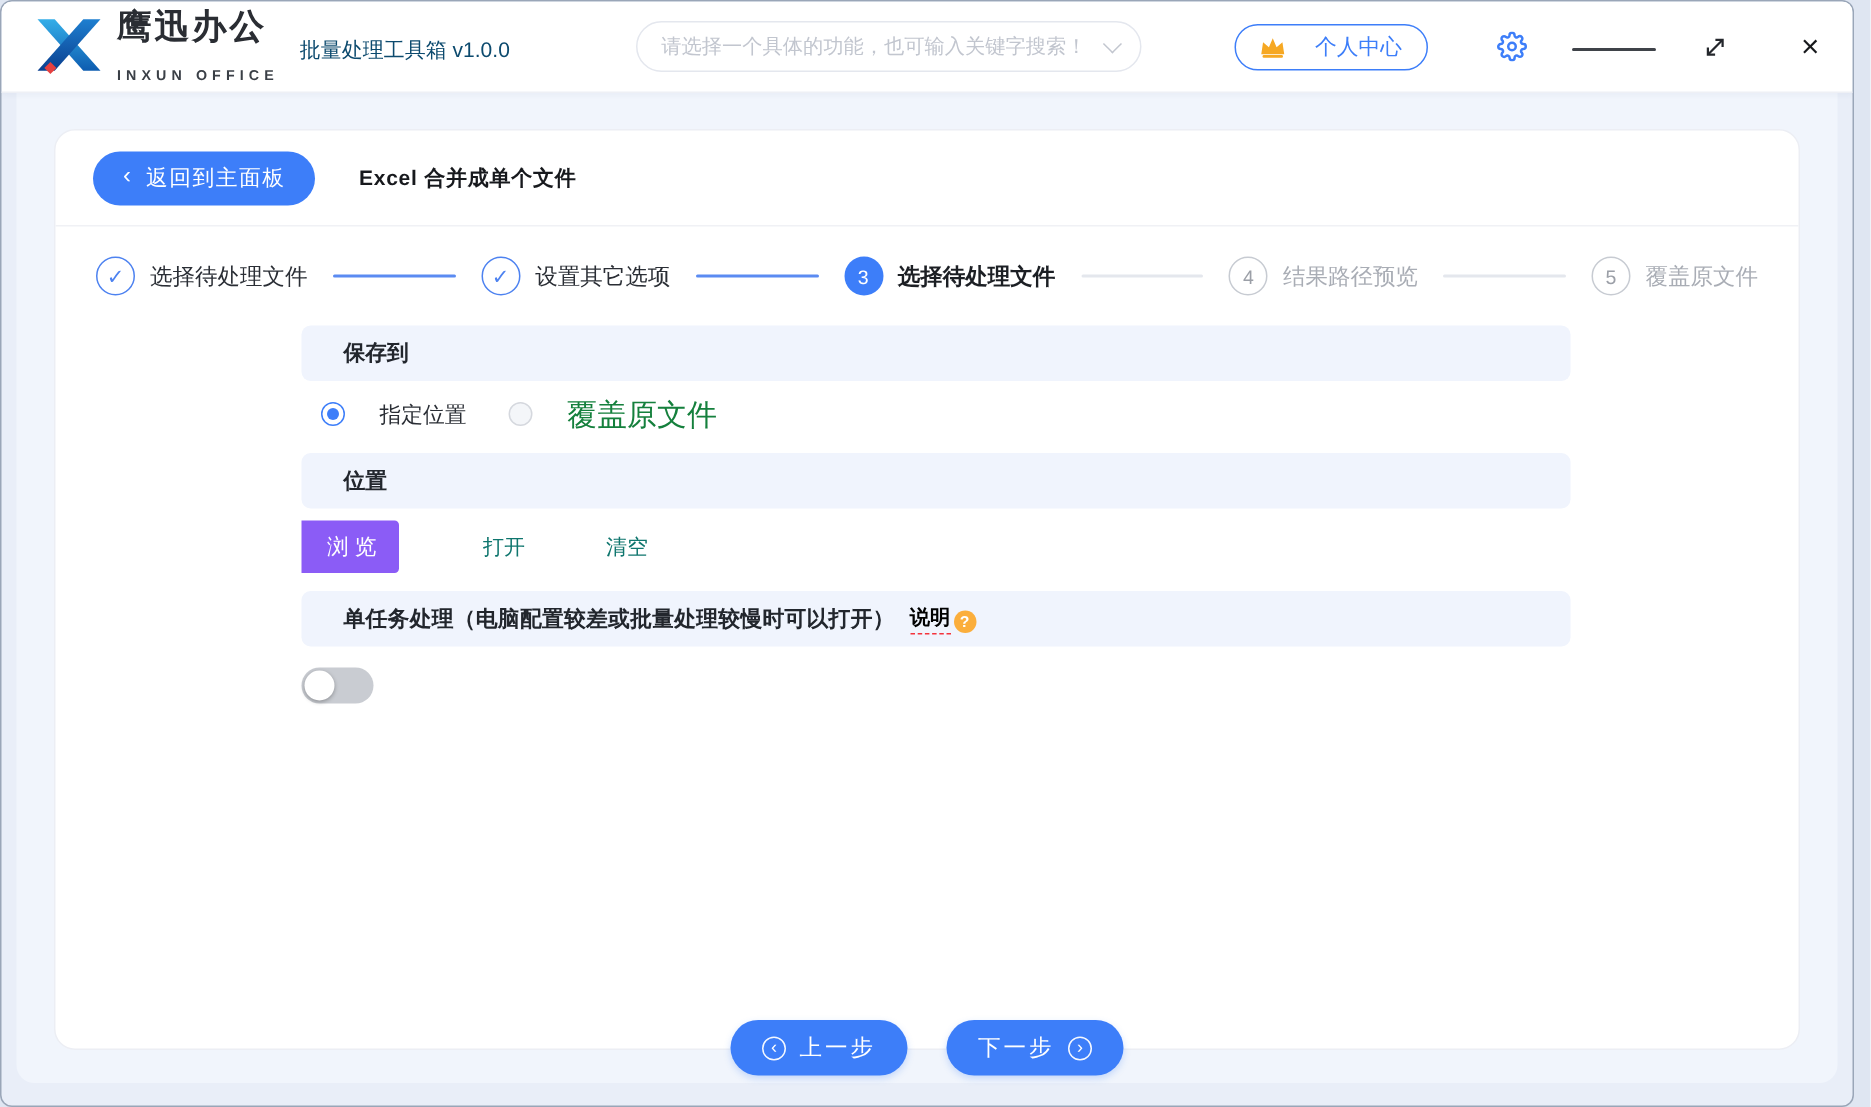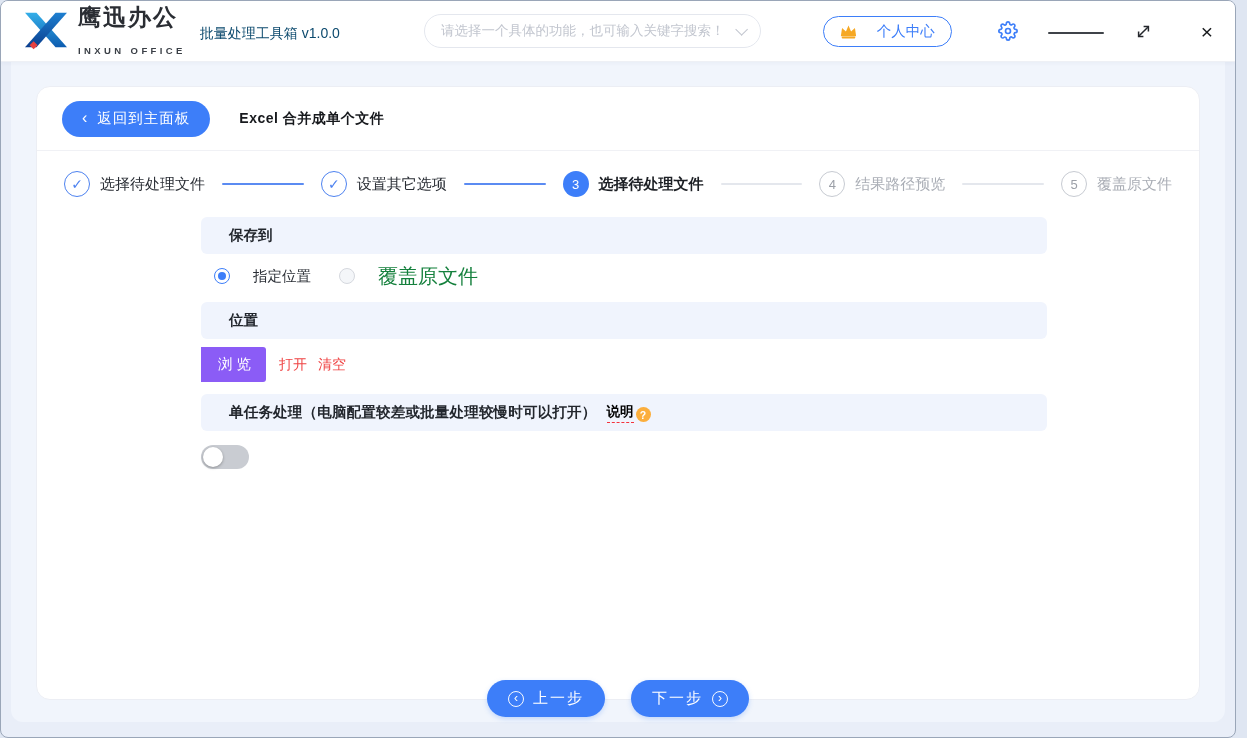--- a/index.html
+++ b/index.html
@@ -77,21 +77,21 @@
   .radio.dis .radio-label { font-size:20px; color:#15803d; }
 
   .loc-row { display:flex; align-items:center; margin:8px 0 12px 0; }
   .path-input { flex:1; height:35px; border:1px solid #d7dade; border-right:none;
                 border-radius:3px 0 0 3px; padding:0 11px; font-size:13.5px; color:#3a3e44;
                 font-family:"Liberation Sans","DejaVu Sans",sans-serif; outline:none; }
   .browse-btn { width:65px; height:35px; background:#8b5cf6; color:#fff; border:none;
                 border-radius:0 3px 3px 0; font-size:14.5px; letter-spacing:4px; padding-left:6px;
                 cursor:pointer; flex:none; }
   .loc-links { display:flex; gap:11px; margin-left:13px; flex:none; }
-  .loc-link { color:#ef4444; font-size:14px; cursor:pointer; white-space:nowrap; }
+  .loc-link { color:#0f766e; font-size:14px; cursor:pointer; white-space:nowrap;margin-left:43px; }
 
   .task-header-text { letter-spacing:.2px; }
   .help-link { margin-left:10px; font-weight:bold; font-size:13.5px; color:#000000;
                border-bottom:1.5px dashed #f4333c; cursor:pointer; line-height:1.5; }
   .help-badge { display:inline-flex; align-items:center; justify-content:center; width:15px; height:15px;
                 border-radius:50%; background:#fbae3c; color:#fff; font-size:10.5px; font-weight:bold;
                 margin-left:2px; cursor:pointer; transform:translateY(2px); }
   .toggle-row { padding:14px 0 0 0; }
   .toggle { position:relative; width:48px; height:24px; border-radius:12px; background:#c9ccd2; cursor:pointer; }
   .toggle-knob { position:absolute; left:2px; top:2px; width:20px; height:20px; border-radius:50%;

